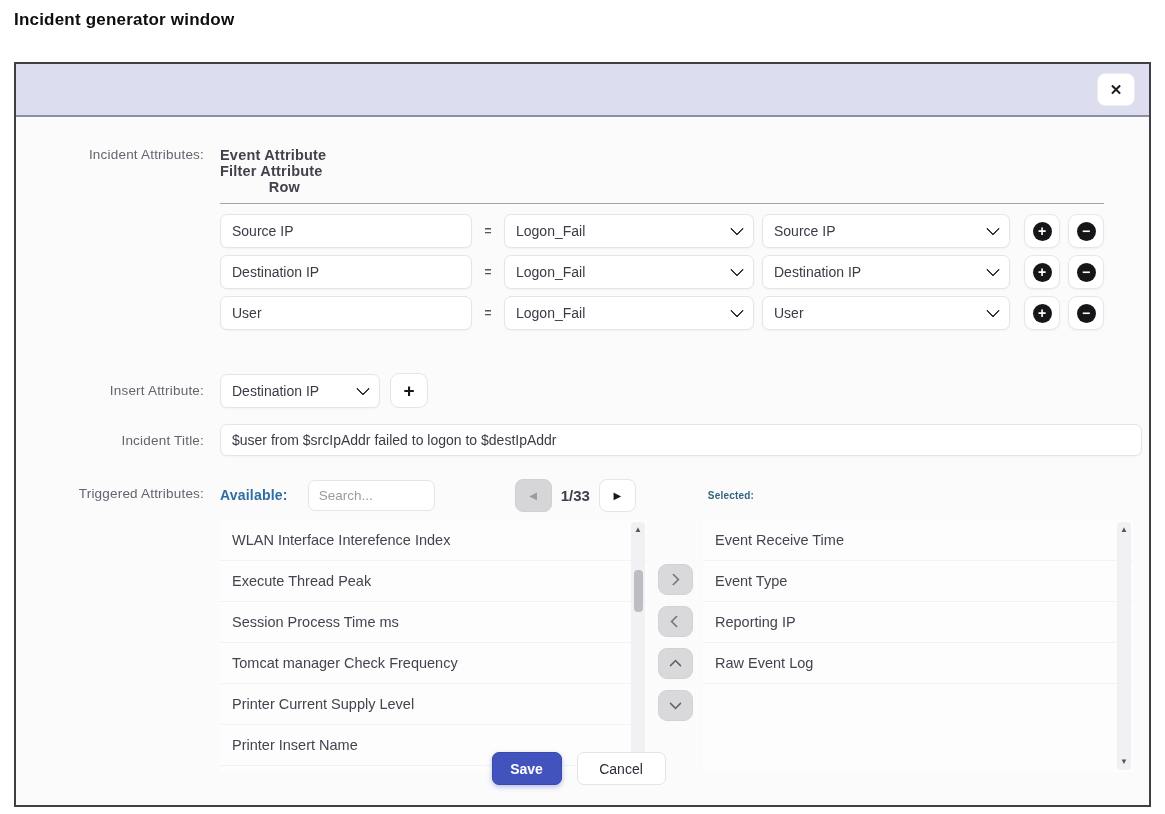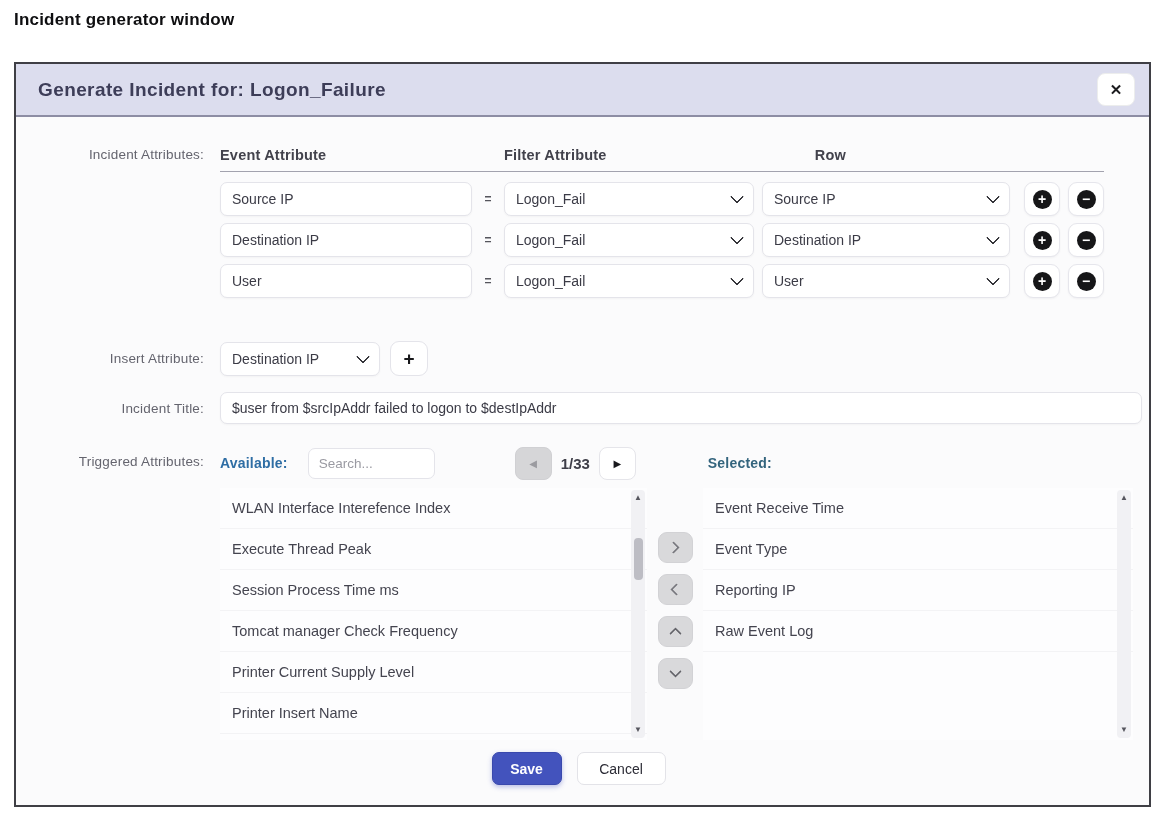--- a/index.html
+++ b/index.html
@@ -14,21 +14,21 @@
   .dialog-title { font-size:19px; font-weight:bold; color:#3d3d58; letter-spacing:.4px; }
   .close-btn { margin-left:auto; width:36px; height:31px; background:#ffffff; border-radius:8px; border:1px solid #eceded;
                display:flex; align-items:center; justify-content:center; font-size:15px; font-weight:bold; color:#1c1c1f; cursor:pointer; }
 
   .dialog-body { padding-top:30px; }
   .section { display:flex; }
   .label-col { flex:0 0 188px; width:188px; text-align:right; font-size:13.5px; color:#64646e; letter-spacing:.2px; }
   .content-col { margin-left:16px; }
 
   
-  .attr-head { display:flex; }
+  .attr-head { display:flex;flex-direction:column; }
   .hcell { font-size:14.5px; font-weight:bold; color:#42424c; letter-spacing:.2px; }
   .hc1 { width:284px; } .hc2 { width:258px; } .hc3 { width:262px; } .hc4 { width:80px; text-align:right; }
   .head-line { width:884px; height:0; border-top:1px solid #a2a2ae; margin-top:8px; }
   .attr-rows { margin-top:10px; }
   .attr-row { display:flex; align-items:center; margin-bottom:7px; }
 
   .field, .select { box-sizing:border-box; height:34px; background:#ffffff; border:1px solid #e4e4ea; border-radius:7px;
                     display:flex; align-items:center; padding:0 11px; font-size:14px; color:#3b3b46;
                     box-shadow:0 1px 2px rgba(40,40,60,.04); }
   input.field { outline:none; font-family:"Liberation Sans", sans-serif; }
@@ -54,21 +54,21 @@
              display:flex; align-items:center; justify-content:center; font-size:19px; font-weight:bold; color:#18181b; cursor:pointer; }
 
   
   .title-section { margin-top:16px; align-items:center; }
   .w-title { width:922px; height:32px; font-size:14px; }
 
   
   .trig-section { margin-top:22px; }
   .trig-toolbar { display:flex; align-items:center; height:34px; }
   .avail-label { font-size:14px; font-weight:bold; color:#2e6da4; letter-spacing:.2px; }
-  .sel-label { font-size:14px; font-weight:bold; color:#33647d; letter-spacing:.2px; margin-left:72px; }
+  .sel-label { font-size:10px; font-weight:bold; color:#33647d; letter-spacing:.2px; margin-left:72px; }
   .search-input { box-sizing:border-box; width:127px; height:31px; margin-left:20px; background:#ffffff; border:1px solid #e4e4ea;
                   border-radius:7px; padding:8px 10px; font-size:13.5px; color:#3b3b46; outline:none; font-family:"Liberation Sans", sans-serif; }
   .search-input::placeholder { color:#9a9aa2; }
   .pag { display:flex; align-items:center; margin-left:80px; }
   .pag-btn { box-sizing:border-box; width:37px; height:33px; border-radius:8px; display:flex; align-items:center; justify-content:center;
              font-size:10px; cursor:pointer; }
   .pag-prev { background:#d6d6d8; color:#9b9ba0; border:1px solid #d0d0d3; }
   .pag-next { background:#ffffff; color:#19191c; border:1px solid #e5e5ea; }
   .pag-text { margin:0 9px; font-size:15px; font-weight:bold; color:#3e3e48; }
 
@@ -103,21 +103,20 @@
 </head>
 <body>
 
 <div class="canvas">
 
   <div class="page-heading">Incident generator window</div>
 
   <div class="dialog">
 
     <div class="dialog-header">
-      <div class="dialog-title">Generate Incident for: Logon_Failure</div>
       <div class="close-btn">
         <span>✕</span>
       </div>
     </div>
 
     <div class="dialog-body">
 
       <div class="section">
         <div class="label-col">Incident Attributes:</div>
         <div class="content-col">

